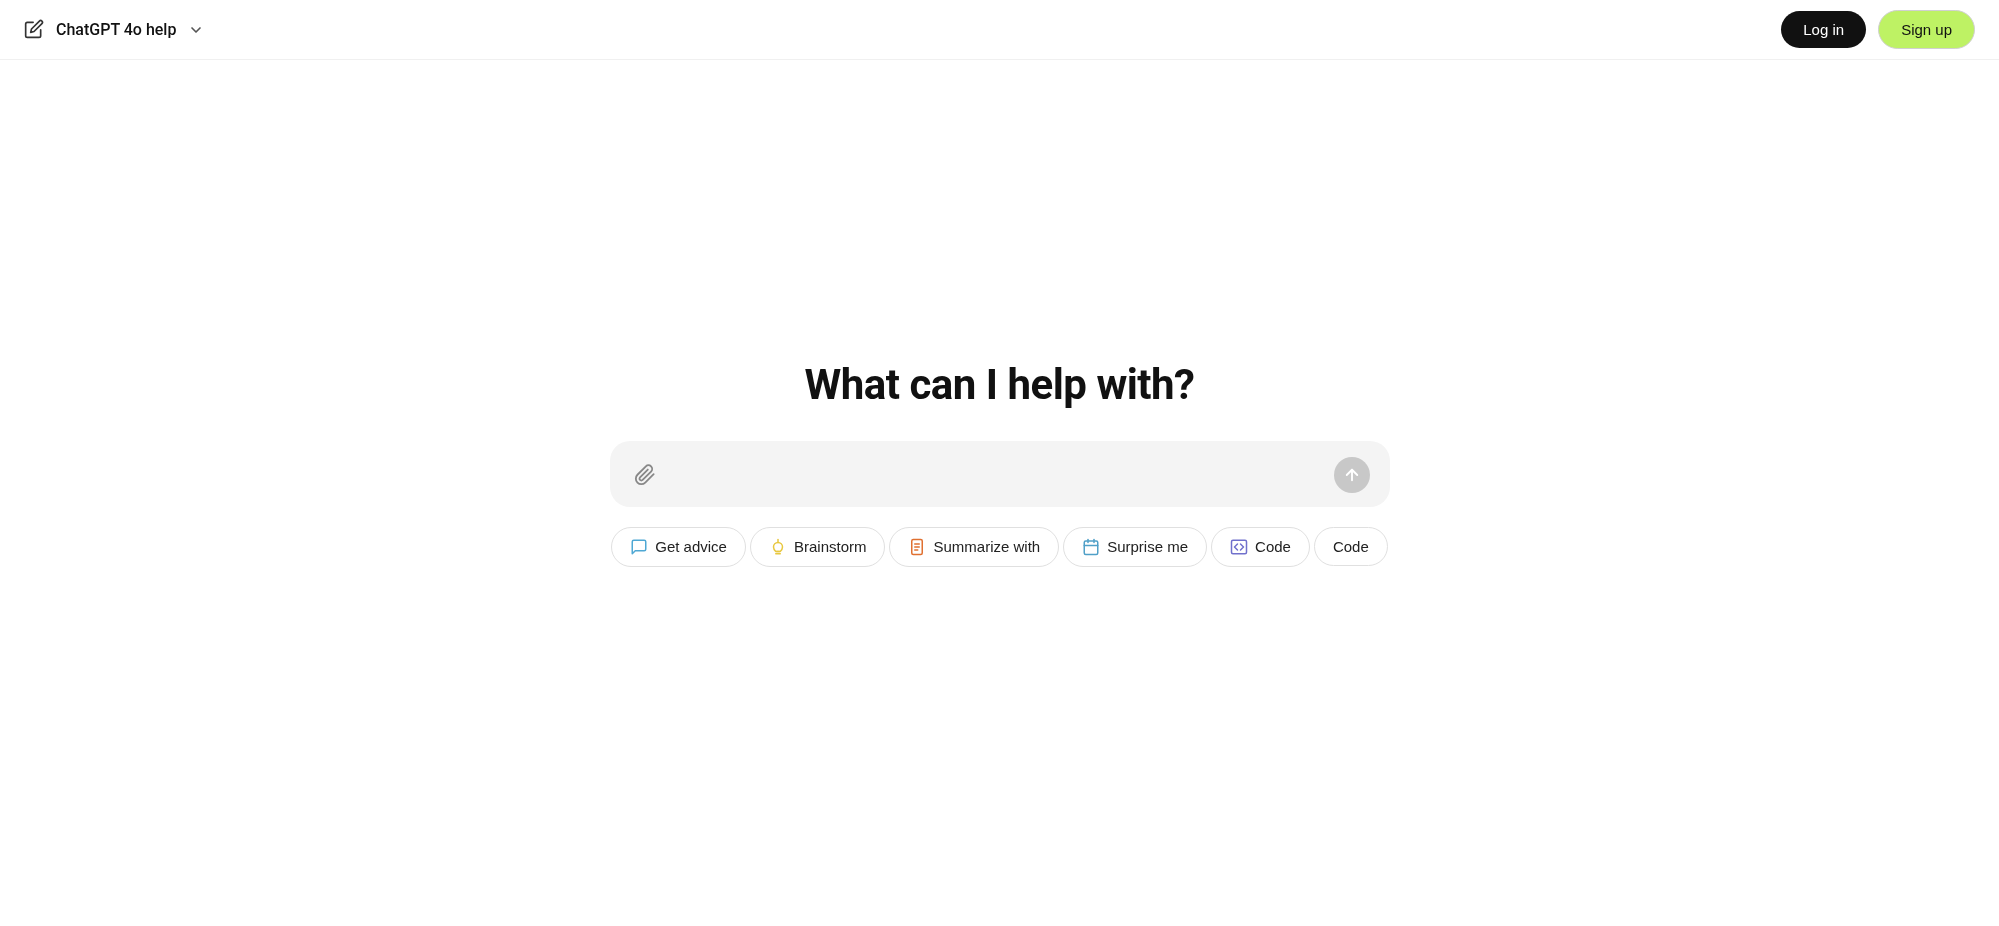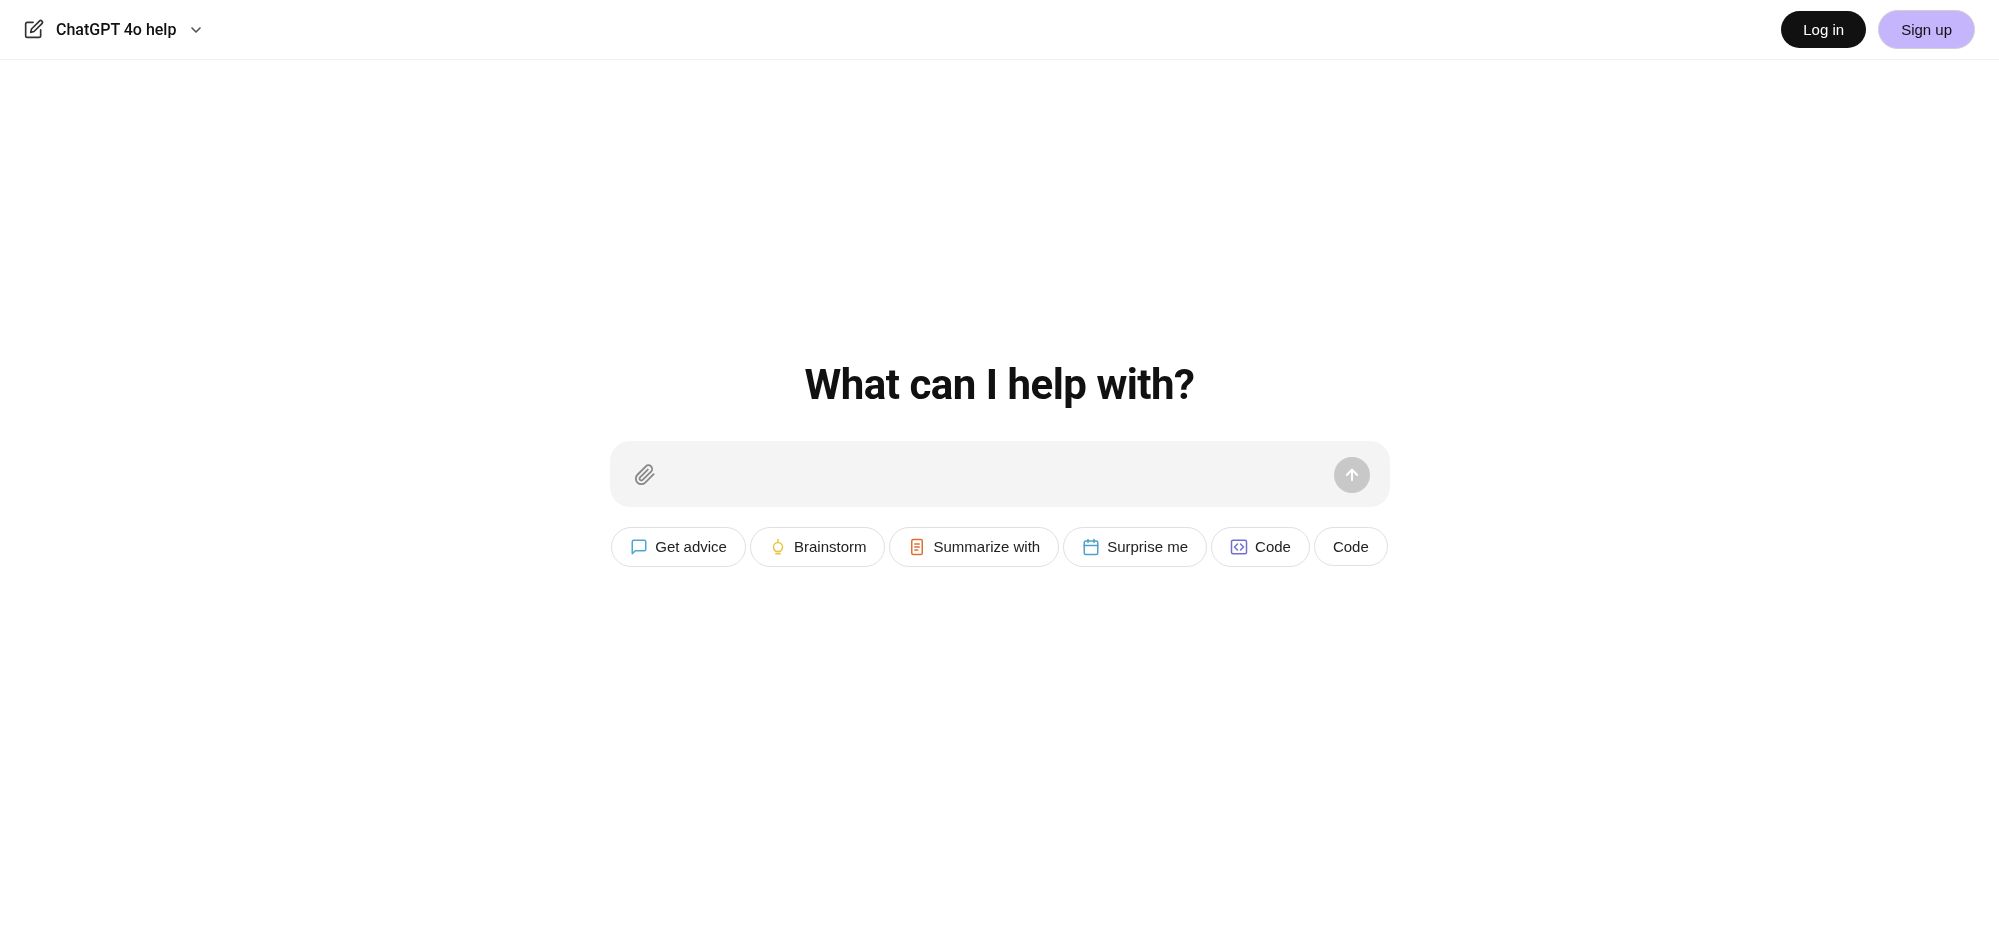--- a/index.html
+++ b/index.html
@@ -65,21 +65,21 @@
       color: #fff;
       border: none;
       border-radius: 999px;
       padding: 10px 22px;
       font-size: 15px;
       font-weight: 500;
       cursor: pointer;
     }
 
     .btn-signup {
-      background-color: #c4b5fd;
+      background-color: #bef264;
       color: #111;
       border: 1.5px solid #d0d0d0;
       border-radius: 999px;
       padding: 10px 22px;
       font-size: 15px;
       font-weight: 500;
       cursor: pointer;
     }
 
     

